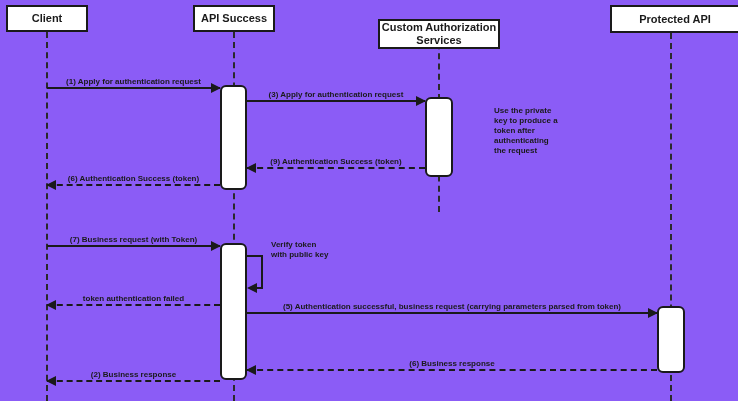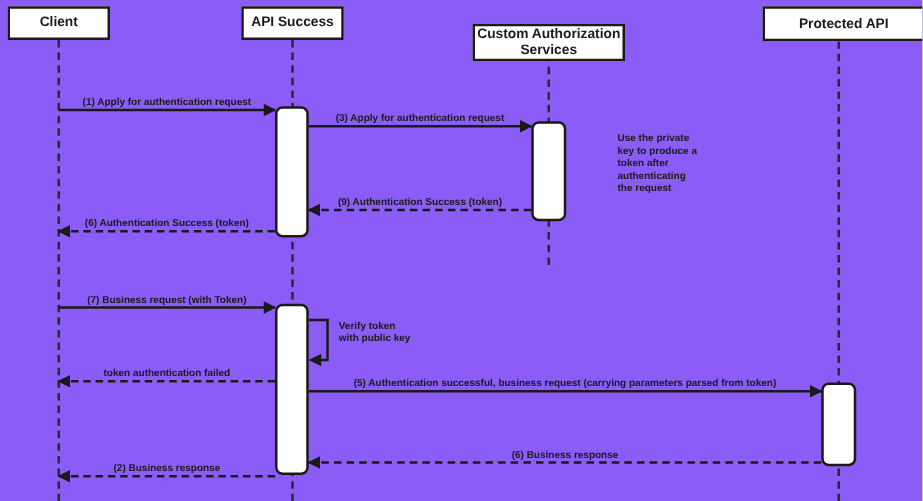--- a/index.html
+++ b/index.html
@@ -99,21 +99,21 @@
   <div class="msg" style="left:47px;top:246px;width:173px;">
     <div class="msg-label">(7) Business request (with Token)</div>
     <div class="line solid"></div>
     <div class="arr r"></div>
   </div>
 
   <div class="seg h" style="left:247px;top:255px;width:16px;"></div>
   <div class="seg v" style="left:261px;top:255px;height:32px;"></div>
   <div class="seg h" style="left:253px;top:287px;width:10px;"></div>
   <div class="selfarr" style="left:247px;top:283px;"></div>
-  <div class="free-label" style="left:271px;top:256px;width:90px;">Verify token
+  <div class="free-label" style="left:271px;top:240px;width:90px;">Verify token
 with public key</div>
 
   <div class="msg" style="left:47px;top:305px;width:173px;">
     <div class="msg-label">token authentication failed</div>
     <div class="line dashed"></div>
     <div class="arr l"></div>
   </div>
 
   <div class="msg" style="left:247px;top:313px;width:410px;">
     <div class="msg-label">(5) Authentication successful, business request (carrying parameters parsed from token)</div>

